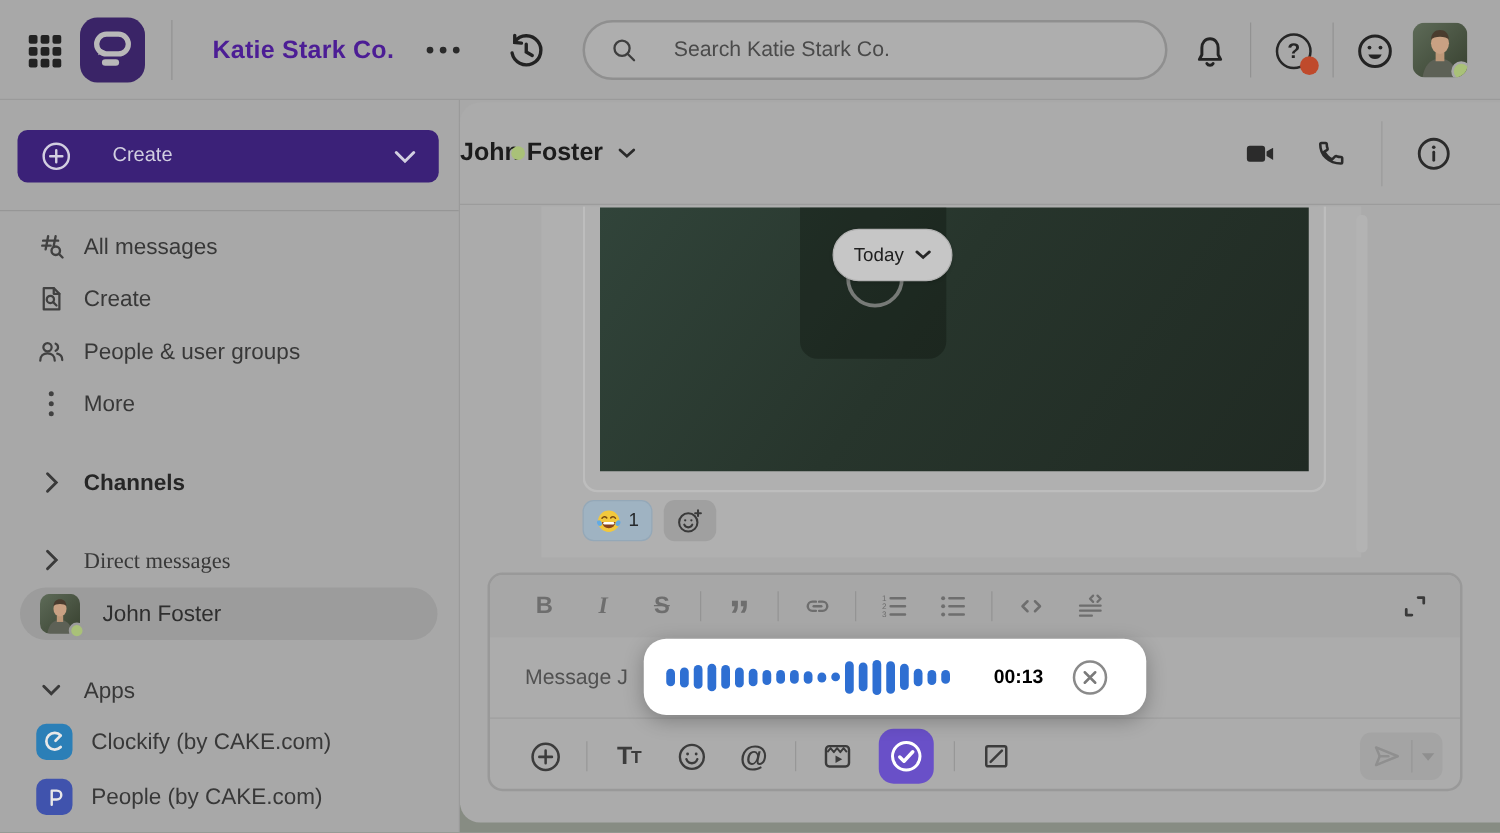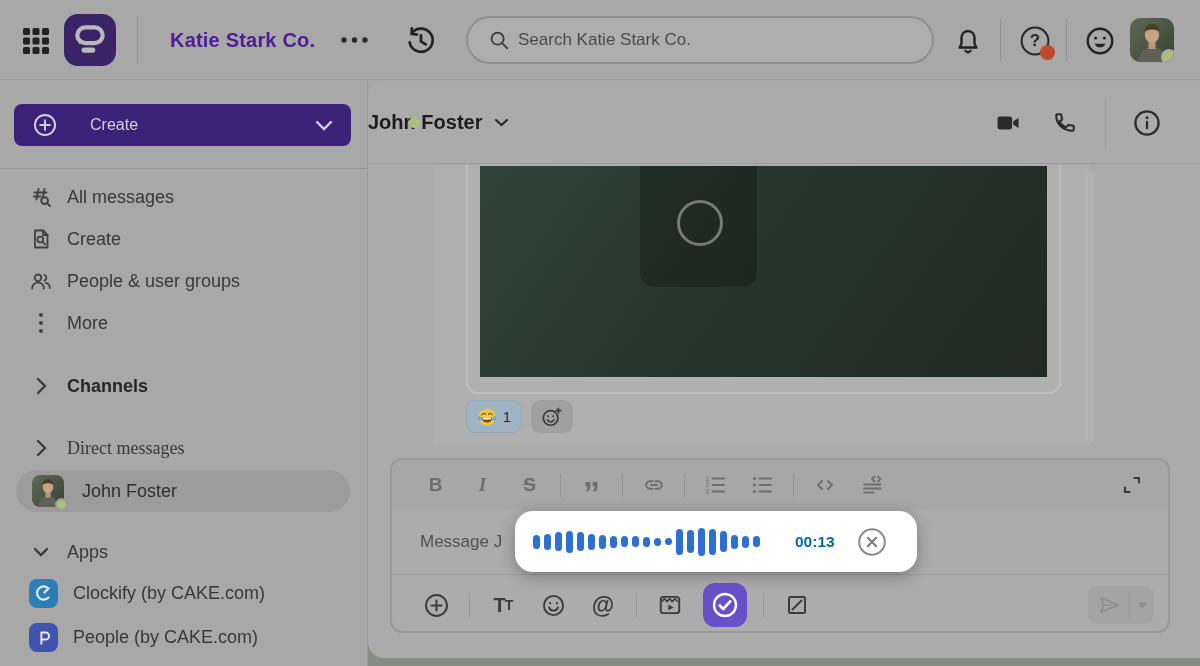--- a/index.html
+++ b/index.html
@@ -12,21 +12,21 @@
             background:#a8a8a8; border-bottom:1px solid #9a9a9a; z-index:3; }
   .tb-abs { position:absolute; display:flex; align-items:center; justify-content:center; }
   .grid-ic { left:22px; top:27px; width:28px; height:28px; }
   .logo { left:64px; top:14px; width:52px; height:52px; background:#3a2467; border-radius:14px; }
   .tb-div { position:absolute; width:1px; background:#929292; }
   .ws-name { left:170px; top:0; height:80px; font-size:20px; font-weight:bold; color:#4c1d95; letter-spacing:.2px; }
   .ellipsis { left:340px; top:0; height:80px; }
   .history { left:404px; top:24px; width:34px; height:34px; }
   .searchbox { position:absolute; left:466px; top:16px; width:468px; height:48px;
                border:2px solid #8f8f8f; border-radius:24px; background:#aeaeae;
-               display:flex; align-items:center; padding-left:20px; gap:8px; }
+               display:flex; align-items:center; padding-left:20px; gap:29px; }
   .searchbox input { border:none; outline:none; background:transparent; font-size:17px;
                      color:#4a4a4a; width:360px; font-family:inherit; }
   .searchbox input::placeholder { color:#4a4a4a; opacity:1; }
   .bell { left:952px; top:26px; width:32px; height:32px; }
   .help { left:1018px; top:24px; width:34px; height:34px; }
   .help-q { position:absolute; width:100%; height:100%; display:flex; align-items:center;
             justify-content:center; font-size:17px; font-weight:bold; color:#262626; }
   .help-dot { position:absolute; right:-3px; bottom:-2px; width:15px; height:15px;
               border-radius:50%; background:#bf4a2c; }
   .smiley-tb { left:1084px; top:25px; width:32px; height:32px; }
@@ -121,21 +121,21 @@
   .send-group .sg-div { width:1px; height:26px; background:#969696; }
   .send-half { flex:1; display:flex; align-items:center; justify-content:center; color:#8f8f8f; }
 
   
   .voice-pill { position:absolute; left:515px; top:511px; width:402px; height:61px;
                 background:#ffffff; border-radius:18px; z-index:10;
                 box-shadow:0 4px 16px rgba(0,0,0,.28);
                 display:flex; align-items:center; padding-left:18px; }
   .waveform { width:230px; display:flex; align-items:center; gap:4px; }
   .wbar { width:7px; border-radius:3.5px; background:#2e6fd2; flex:none; }
-  .rec-time { margin-left:32px; width:48px; font-size:15.5px; font-weight:bold; color:#0369a1; }
+  .rec-time { margin-left:32px; width:48px; font-size:15.5px; font-weight:bold; color:#000000; }
   .rec-close { margin-left:14px; width:30px; height:30px; display:flex; align-items:center; justify-content:center; }
 </style>
 </head>
 <body>
 
 <div class="stage">
 
   <div class="topbar">
     <div class="tb-abs grid-ic">
       <svg width="28" height="28" viewBox="0 0 28 28">
@@ -383,20 +383,28 @@
       </div>
     </div>
 
     <div class="hover-block"></div>
     <div class="scroll-track"></div>
 
     <div class="msg-box"></div>
     <div class="video">
       <div class="vid-arc"></div>
       <div class="vid-shade"></div>
+    </div>
+    <div class="today-pill">
+      <span class="t">Today</span>
+      <span style="display:flex;">
+        <svg width="13" height="8" viewBox="0 0 13 8" fill="none" stroke="#262626" stroke-width="2.2" stroke-linecap="round">
+            <path d="M1.5 1.5 L6.5 6 L11.5 1.5"></path>
+          </svg>
+      </span>
     </div>
 
     <div class="rx-pill">
       <span style="display:flex;">
         <svg width="20" height="20" viewBox="0 0 20 20">
           <circle cx="10" cy="10" r="8.6" fill="#f2c83d"></circle>
           <path d="M4.6 7.6 q1.9-2.1 3.8-.3" fill="none" stroke="#7a4b12" stroke-width="1.2" stroke-linecap="round"></path>
           <path d="M11.6 7.3 q1.9-1.8 3.8.3" fill="none" stroke="#7a4b12" stroke-width="1.2" stroke-linecap="round"></path>
           <path d="M4.6 10.6 a5.4 5 0 0 0 10.8 0 z" fill="#87431c"></path>
           <rect x="5.6" y="10.6" width="8.8" height="2" rx="1" fill="#ffffff"></rect>

